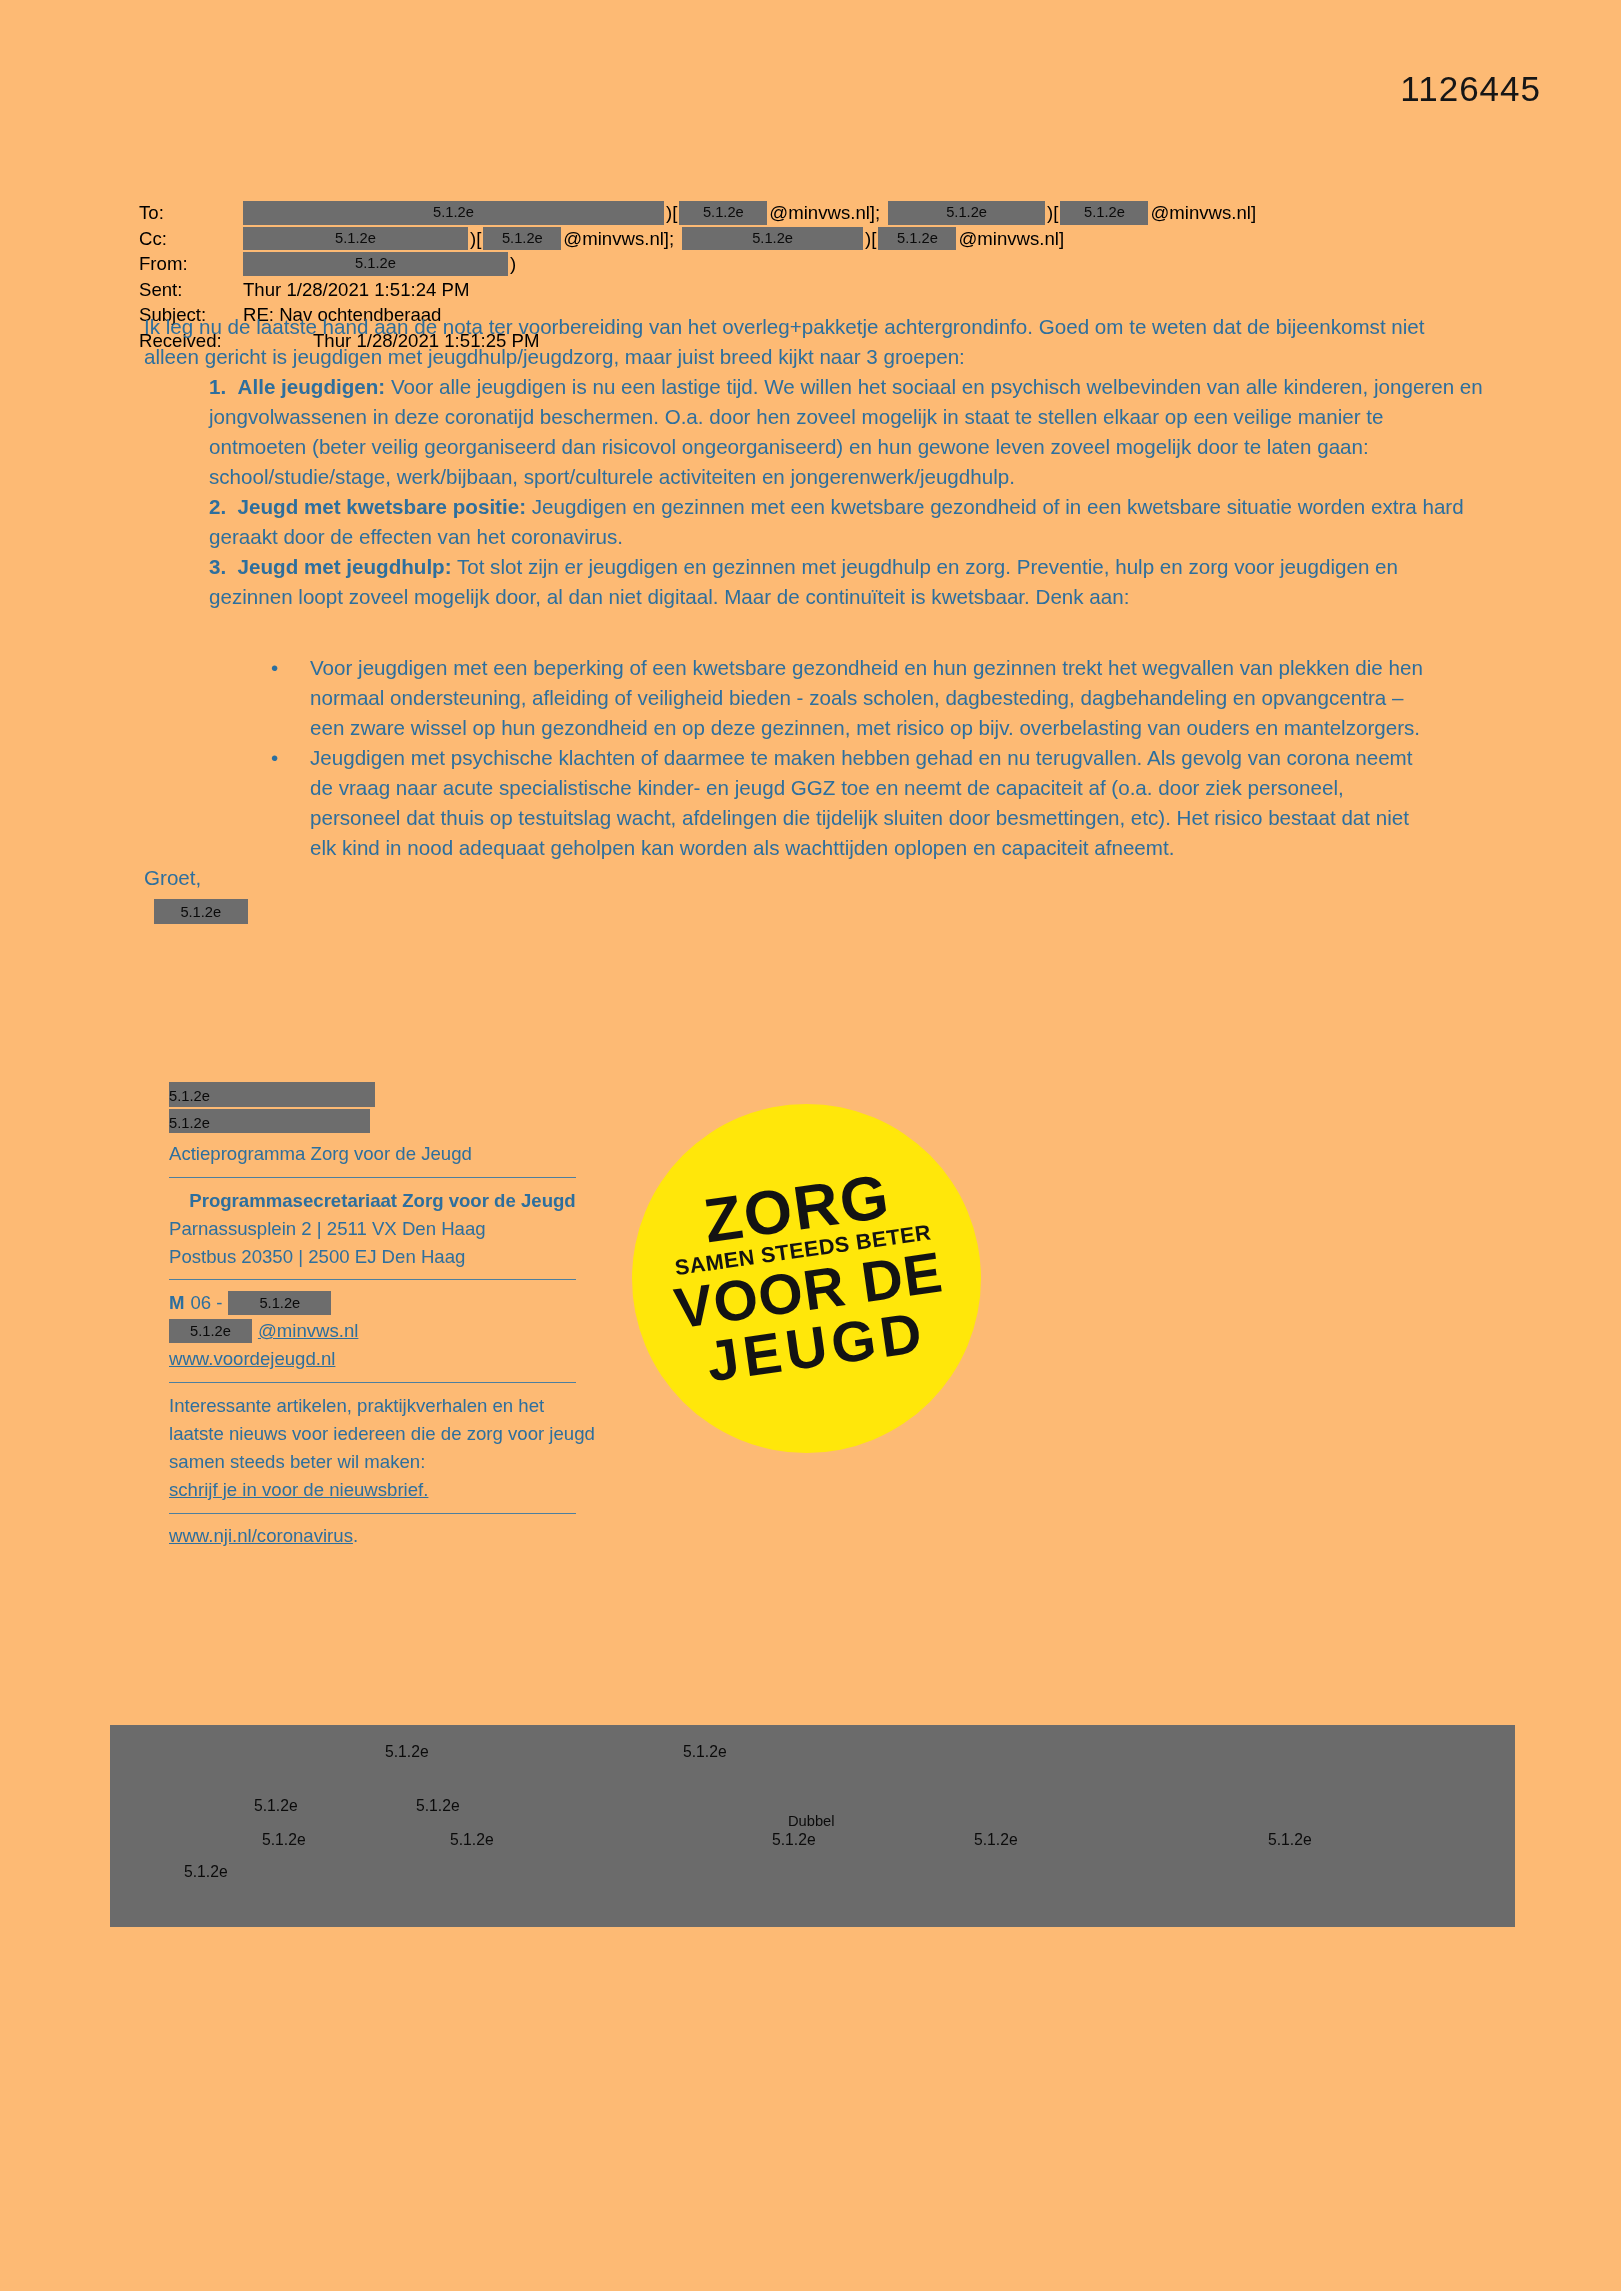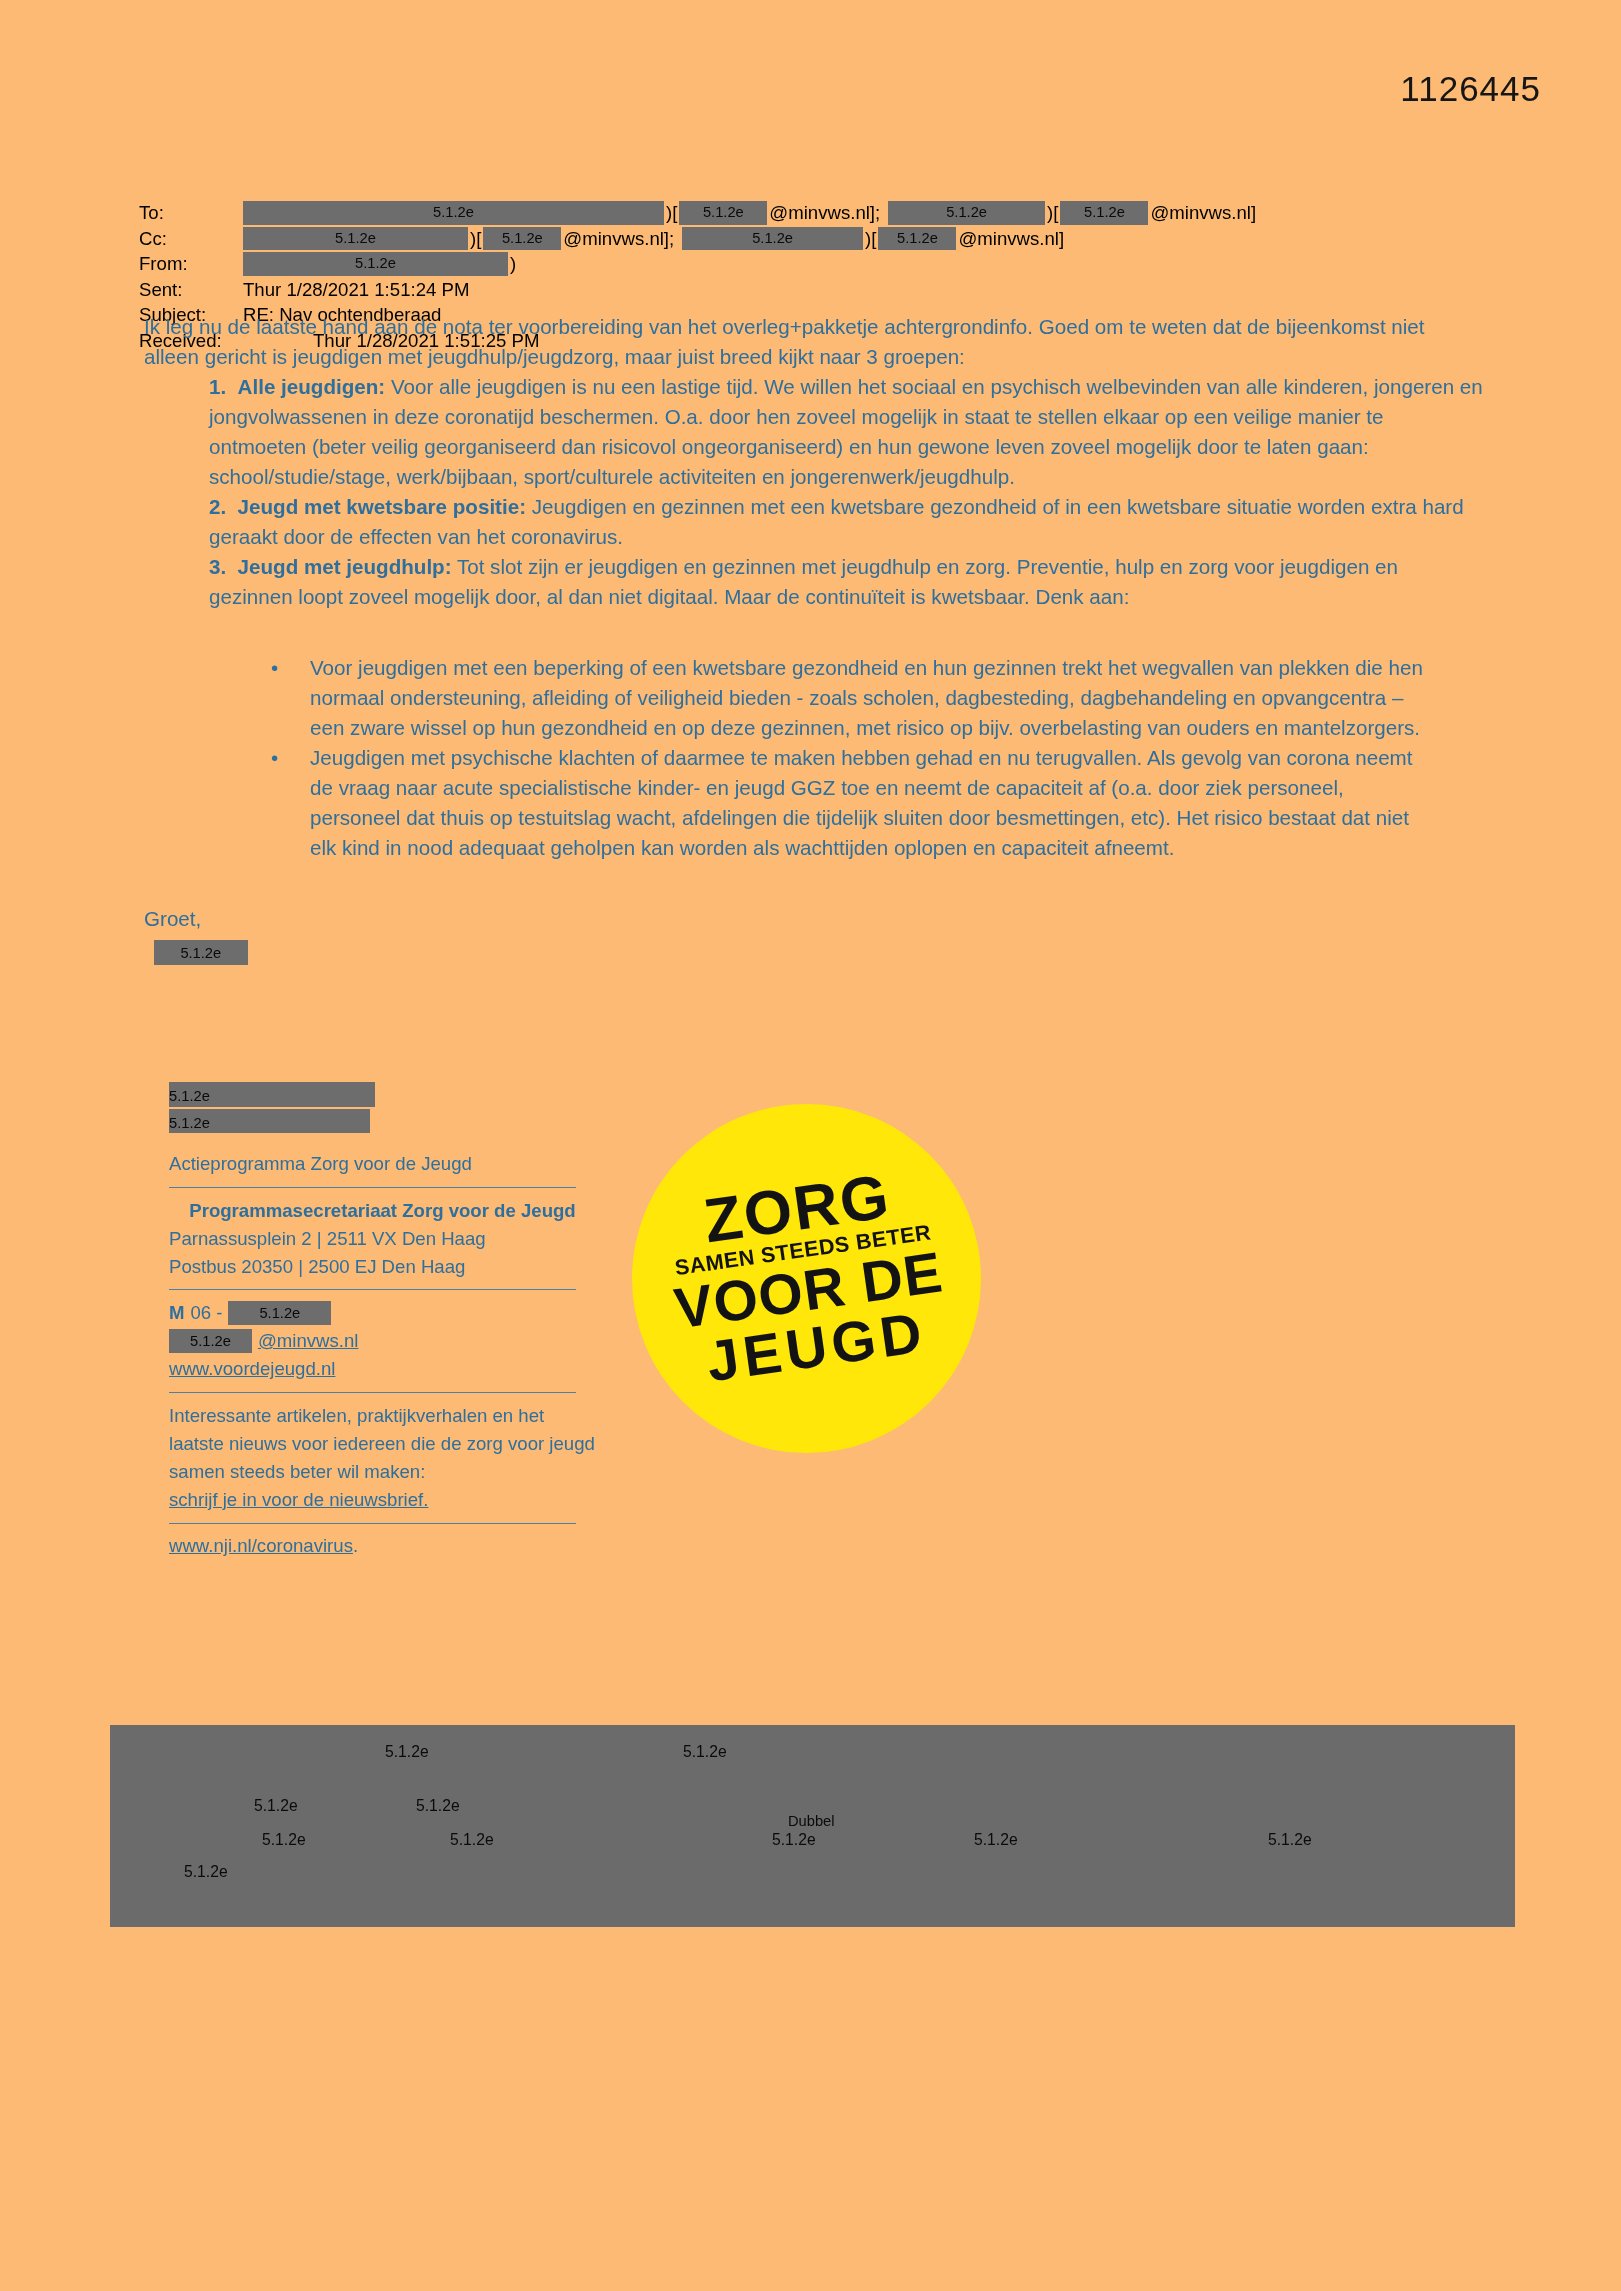--- a/index.html
+++ b/index.html
@@ -28,27 +28,27 @@
   .w210{width:206px} .w205{width:201px}
   .ml6{margin-left:5.9px}
   .received-value { margin-left:70px; }
   
   .email-body { position:absolute; top:312px; left:144px; width:1341px; color:#2d6f9e; font-size:20.6px; line-height:30px; }
   .num-list { margin-left:65px; }
   .num-item .lead { font-weight:bold;text-align:right; }
   .bullet-list { margin-top:41px; }
   .bullet-item { display:flex; margin-left:127px; width:1168px; }
   .bullet-marker { flex:0 0 39px; }
-  .closing { margin-top:41px; }
+  .closing { }
   .groet-bar { margin-top:5.9px; margin-left:9.8px; height:25.5px; }
   
   .signature { position:absolute; top:1082px; left:169px; width:427px; color:#2d6f9e; font-size:18.6px; line-height:28px; }
   .sig-bar { display:block; margin-bottom:2px; height:24.5px; }
   .sig-hr { border:none; border-top:1px solid #4d7f9e; width:407px; margin:8.8px 0; }
-  .sig-program { margin-top:17px; }
+  .sig-program { margin-top:7px; }
   .sig-bold { font-weight:bold;text-align:center; }
   .sig-link { color:#2d6f9e; text-decoration:underline; cursor:pointer; }
   .sig-mobile-row, .sig-email-row { display:flex; align-items:center; gap:5.9px; }
   
   .logo-circle {
     position:absolute; left:632px; top:1104px; width:349px; height:349px;
     border-radius:50%; background:#ffe70a;
     display:flex; align-items:center; justify-content:center;
   }
   .logo-inner { transform:rotate(-8deg); text-align:center; color:#131313; font-weight:bold; }

